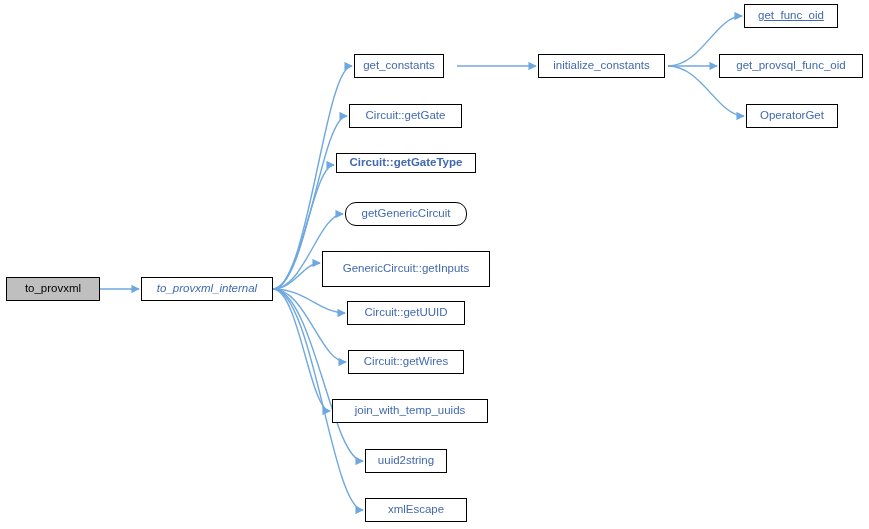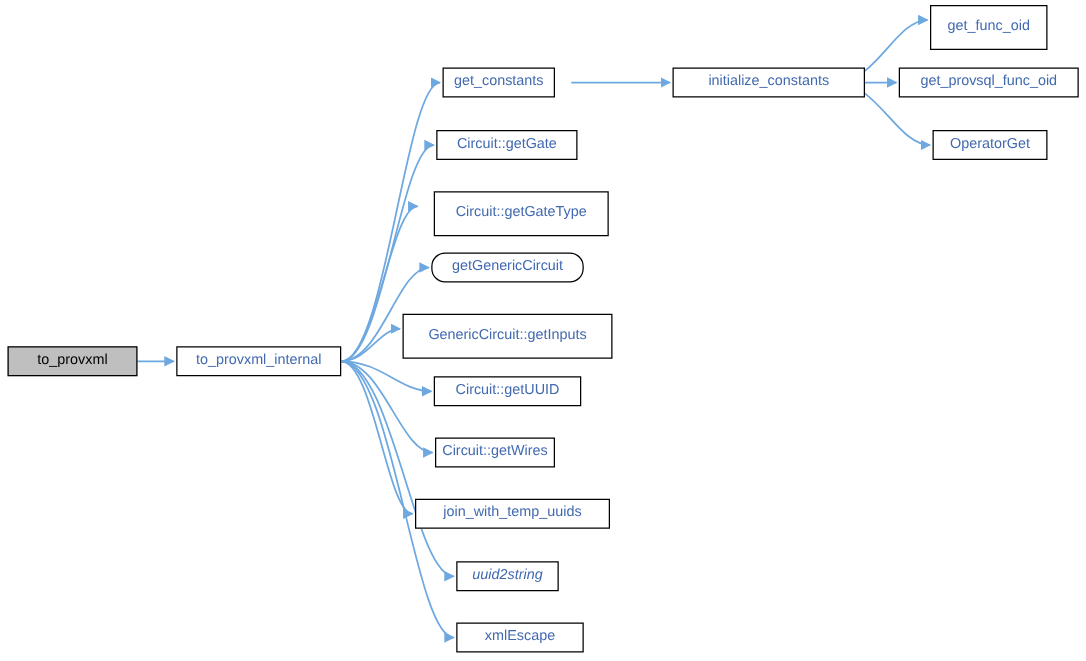--- a/index.html
+++ b/index.html
@@ -62,30 +62,30 @@
       <path d="M 273 289 C 305.85 289, 320.45 362, 346 362" fill="none" stroke="#6ea8e0" stroke-width="1.4" marker-end="url(#arrow)"></path>
       <path d="M 273 289 C 298.65 289, 310.05 411, 330 411" fill="none" stroke="#6ea8e0" stroke-width="1.4" marker-end="url(#arrow)"></path>
       <path d="M 273 289 C 313.5 289, 331.5 461, 363 461" fill="none" stroke="#6ea8e0" stroke-width="1.4" marker-end="url(#arrow)"></path>
       <path d="M 273 289 C 313.5 289, 331.5 510, 363 510" fill="none" stroke="#6ea8e0" stroke-width="1.4" marker-end="url(#arrow)"></path>
       <path d="M 457 66 L 536 66" fill="none" stroke="#6ea8e0" stroke-width="1.4" marker-end="url(#arrow)"></path>
       <path d="M 668 66 C 701.3 66, 716.1 16, 742 16" fill="none" stroke="#6ea8e0" stroke-width="1.4" marker-end="url(#arrow)"></path>
       <path d="M 668 66 L 717 66" fill="none" stroke="#6ea8e0" stroke-width="1.4" marker-end="url(#arrow)"></path>
       <path d="M 668 66 C 702.2 66, 717.4 116, 744 116" fill="none" stroke="#6ea8e0" stroke-width="1.4" marker-end="url(#arrow)"></path>
     </svg>
   <div id="node-layer">
-      <div class="node root" style="left: 6px; top: 277px; width: 104px; height: 24px; text-align: right;">to_provxml</div>
-      <div class="node" style="left: 141px; top: 277px; width: 132px; height: 24px;">to_provxml_internal</div>
+      <div class="node root" style="left: 6px; top: 277px; width: 94px; height: 24px; text-align: right;">to_provxml</div>
+      <div class="node" style="left: 141px; top: 277px; width: 132px; height: 24px; font-style: italic;">to_provxml_internal</div>
       <div class="node" style="left: 354px; top: 54px; width: 90px; height: 24px;">get_constants</div>
       <div class="node" style="left: 349px; top: 104px; width: 113px; height: 24px;">Circuit::getGate</div>
-      <div class="node" style="left: 347px; top: 153px; width: 140px; height: 36px;">Circuit::getGateType</div>
+      <div class="node" style="left: 336px; top: 153px; width: 140px; height: 20px; font-weight: bold;">Circuit::getGateType</div>
       <div class="node" style="left: 345px; top: 202px; width: 122px; height: 24px; border-radius: 11px;">getGenericCircuit</div>
       <div class="node" style="left: 322px; top: 251px; width: 168px; height: 36px;">GenericCircuit::getInputs</div>
       <div class="node" style="left: 347px; top: 301px; width: 118px; height: 24px;">Circuit::getUUID</div>
-      <div class="node" style="left: 348px; top: 350px; width: 96px; height: 24px;">Circuit::getWires</div>
+      <div class="node" style="left: 348px; top: 350px; width: 116px; height: 24px;">Circuit::getWires</div>
       <div class="node" style="left: 332px; top: 399px; width: 156px; height: 24px;">join_with_temp_uuids</div>
-      <div class="node" style="left: 365px; top: 449px; width: 82px; height: 24px; font-style: italic;">uuid2string</div>
+      <div class="node" style="left: 365px; top: 449px; width: 82px; height: 24px;">uuid2string</div>
       <div class="node" style="left: 365px; top: 498px; width: 102px; height: 24px;">xmlEscape</div>
-      <div class="node" style="left: 538px; top: 54px; width: 154px; height: 24px;">initialize_constants</div>
-      <div class="node" style="left: 744px; top: 4px; width: 94px; height: 36px;">get_func_oid</div>
+      <div class="node" style="left: 538px; top: 54px; width: 127px; height: 24px;">initialize_constants</div>
+      <div class="node" style="left: 744px; top: 4px; width: 94px; height: 24px; text-decoration: underline;">get_func_oid</div>
       <div class="node" style="left: 719px; top: 54px; width: 144px; height: 24px;">get_provsql_func_oid</div>
       <div class="node" style="left: 746px; top: 104px; width: 92px; height: 24px;">OperatorGet</div>
     </div>
 </div>
 
 </body></html>

